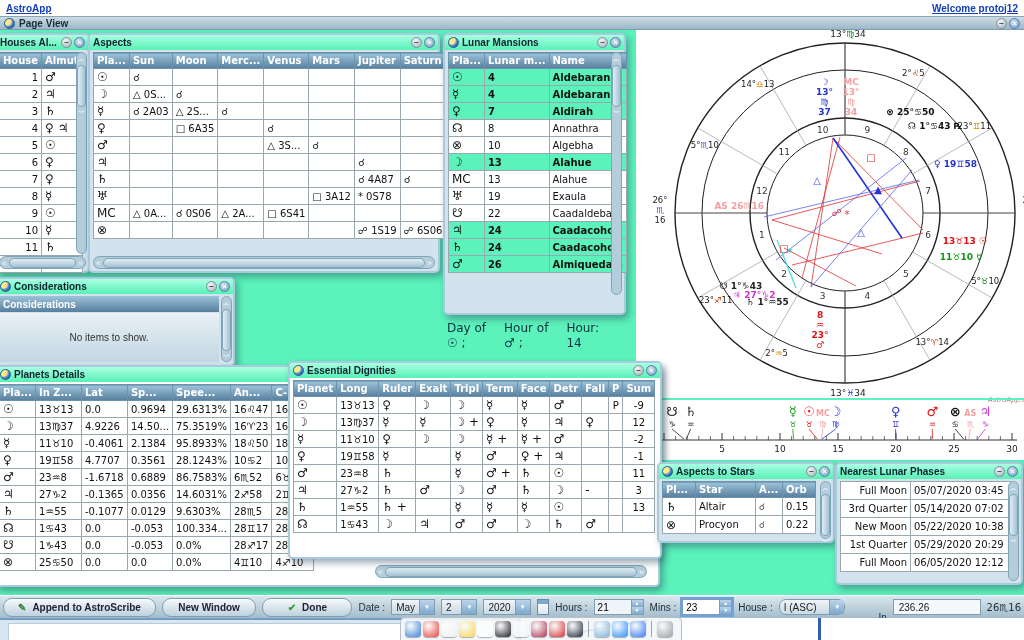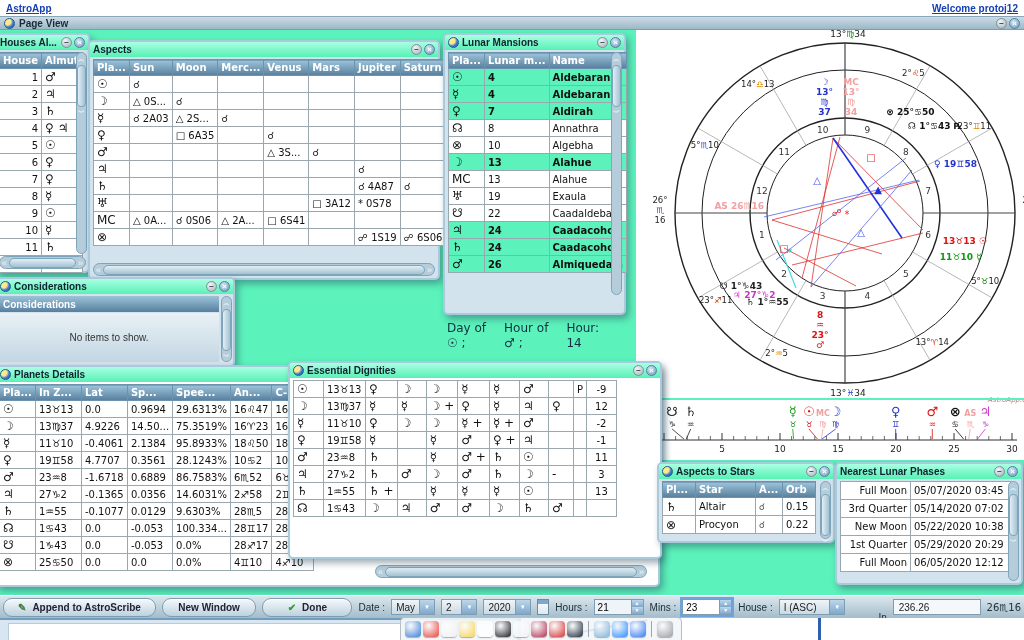--- a/index.html
+++ b/index.html
@@ -363,21 +363,21 @@
         </tbody>
       </table>
     <div class="vscroll" style="right:1px;top:17px;height:202px;">
         <span class="vthumb"></span>
       </div>
     <div class="hscroll" style="left:2px;right:2px;top:221px;">
         <span class="hthumb"></span>
       </div>
   </div>
 
-  <div class="win" style="left:88px;top:40px;width:352px;height:240px;">
+  <div class="win" style="left:88px;top:33px;width:352px;height:240px;">
     <div class="tbar">
       <span class="t">Aspects</span>
       <span class="wbtns">
         <span class="wbtn min">−</span>
         <span class="wbtn cls">×</span>
       </span>
     </div>
     <table class="tbl" style="position:absolute;left:3px;top:17px;">
         <colgroup>
           <col style="width:34px">
@@ -765,20 +765,33 @@
           <col style="width:29px">
           <col style="width:30px">
           <col style="width:31px">
           <col style="width:30px">
           <col style="width:29px">
           <col style="width:25px">
           <col style="width:13px">
           <col style="width:30px">
         </colgroup>
         <tbody>
+          <tr>
+            <th>Planet</th>
+            <th>Long</th>
+            <th>Ruler</th>
+            <th>Exalt</th>
+            <th>Tripl</th>
+            <th>Term</th>
+            <th>Face</th>
+            <th>Detr</th>
+            <th>Fall</th>
+            <th>P</th>
+            <th>Sum</th>
+          </tr>
           <tr class="">
             <td>☉</td>
             <td>13♉13</td>
             <td>♀</td>
             <td>☽</td>
             <td>☽</td>
             <td>☿</td>
             <td>☿</td>
             <td>♂</td>
             <td>&nbsp;</td>
@@ -1014,21 +1027,21 @@
     </div>
     <span class="lbl">Mins :</span>
     <div class="spin focus">
       <input value="23" style="">
       <span class="arr">
           <div>▲</div>
           <div>▼</div>
         </span>
     </div>
     <span class="lbl">House :</span>
-    <div class="dd" style="width:92px;">
+    <div class="dd" style="width:92px;border-radius:7px;">
       <span class="v">I (ASC)</span>
       <span class="db">▼</span>
     </div>
     <span class="lbl" style="text-align:right;line-height:10px;margin-top:32px;">
       <span>In</span><br><span>Zodiac :</span>
     </span>
     <div class="zfield" style="width:118px;">
       <span>236.26</span>
     </div>
     <span class="lbl" style="font-family:'DejaVu Sans',sans-serif;">26♏16</span>

